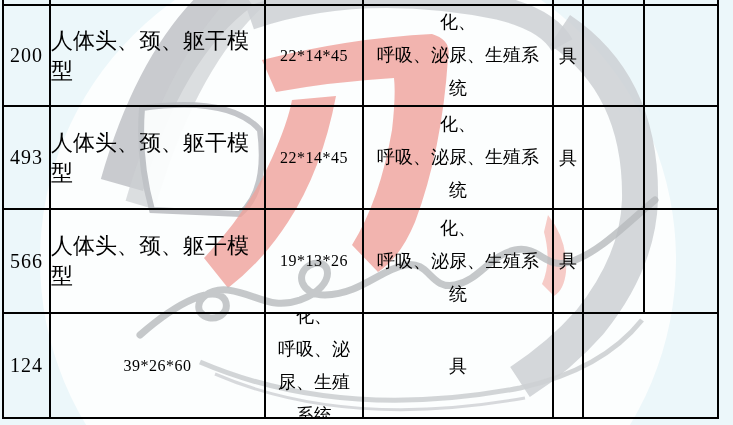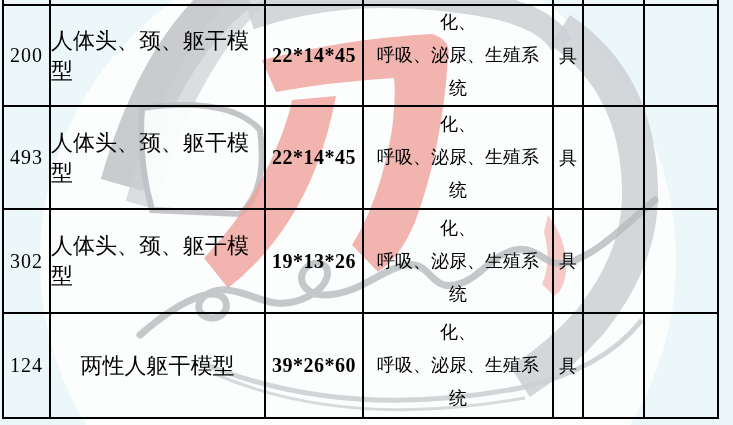--- a/index.html
+++ b/index.html
@@ -34,21 +34,21 @@
   .cell{
     border-right:2px solid #000;
     border-bottom:2px solid #000;
     display:flex;align-items:center;justify-content:center;
     overflow:hidden;
   }
   .cell.lc{border-right:none;}
   .cell.lr{border-bottom:none;}
   .num{font-size:20px;letter-spacing:1px;}
   .name{font-size:22px;}
-  .size{font-size:20px;letter-spacing:0.5px;font-weight:bold;}
+  .size{font-size:16px;letter-spacing:0.5px;}
   .desc{flex-direction:column;font-size:18px;line-height:33px;text-align:center;padding:0 6px;}
   .unit{font-size:18px;}
 </style>
 </head>
 <body>
 
 <div class="page">
 
   <svg class="watermark" width="733" height="425" viewBox="0 0 733 425" aria-hidden="true">
 
@@ -106,34 +106,33 @@
     <div class="cell size">22*14*45</div>
     <div class="cell desc">
       <div>打开胸腹腔，示消化、</div>
       <div>呼吸、泌尿、生殖系统</div>
       <div>等。7 部件</div>
     </div>
     <div class="cell unit">具</div>
     <div class="cell"></div>
     <div class="cell lc"></div>
 
-    <div class="cell num">302</div>
+    <div class="cell num">566</div>
     <div class="cell name">人体头、颈、躯干模型</div>
     <div class="cell size">19*13*26</div>
     <div class="cell desc">
       <div>打开胸腹腔，示消化、</div>
       <div>呼吸、泌尿、生殖系统</div>
       <div>等。7 部件</div>
     </div>
     <div class="cell unit">具</div>
     <div class="cell"></div>
     <div class="cell lc"></div>
 
     <div class="cell num lr">124</div>
-    <div class="cell name lr">两性人躯干模型</div>
     <div class="cell size lr">39*26*60</div>
     <div class="cell desc lr">
       <div>打开胸腹腔，示消化、</div>
       <div>呼吸、泌尿、生殖系统</div>
       <div>等。23 部件</div>
     </div>
     <div class="cell unit lr">具</div>
     <div class="cell lr"></div>
     <div class="cell lc lr"></div>
 

